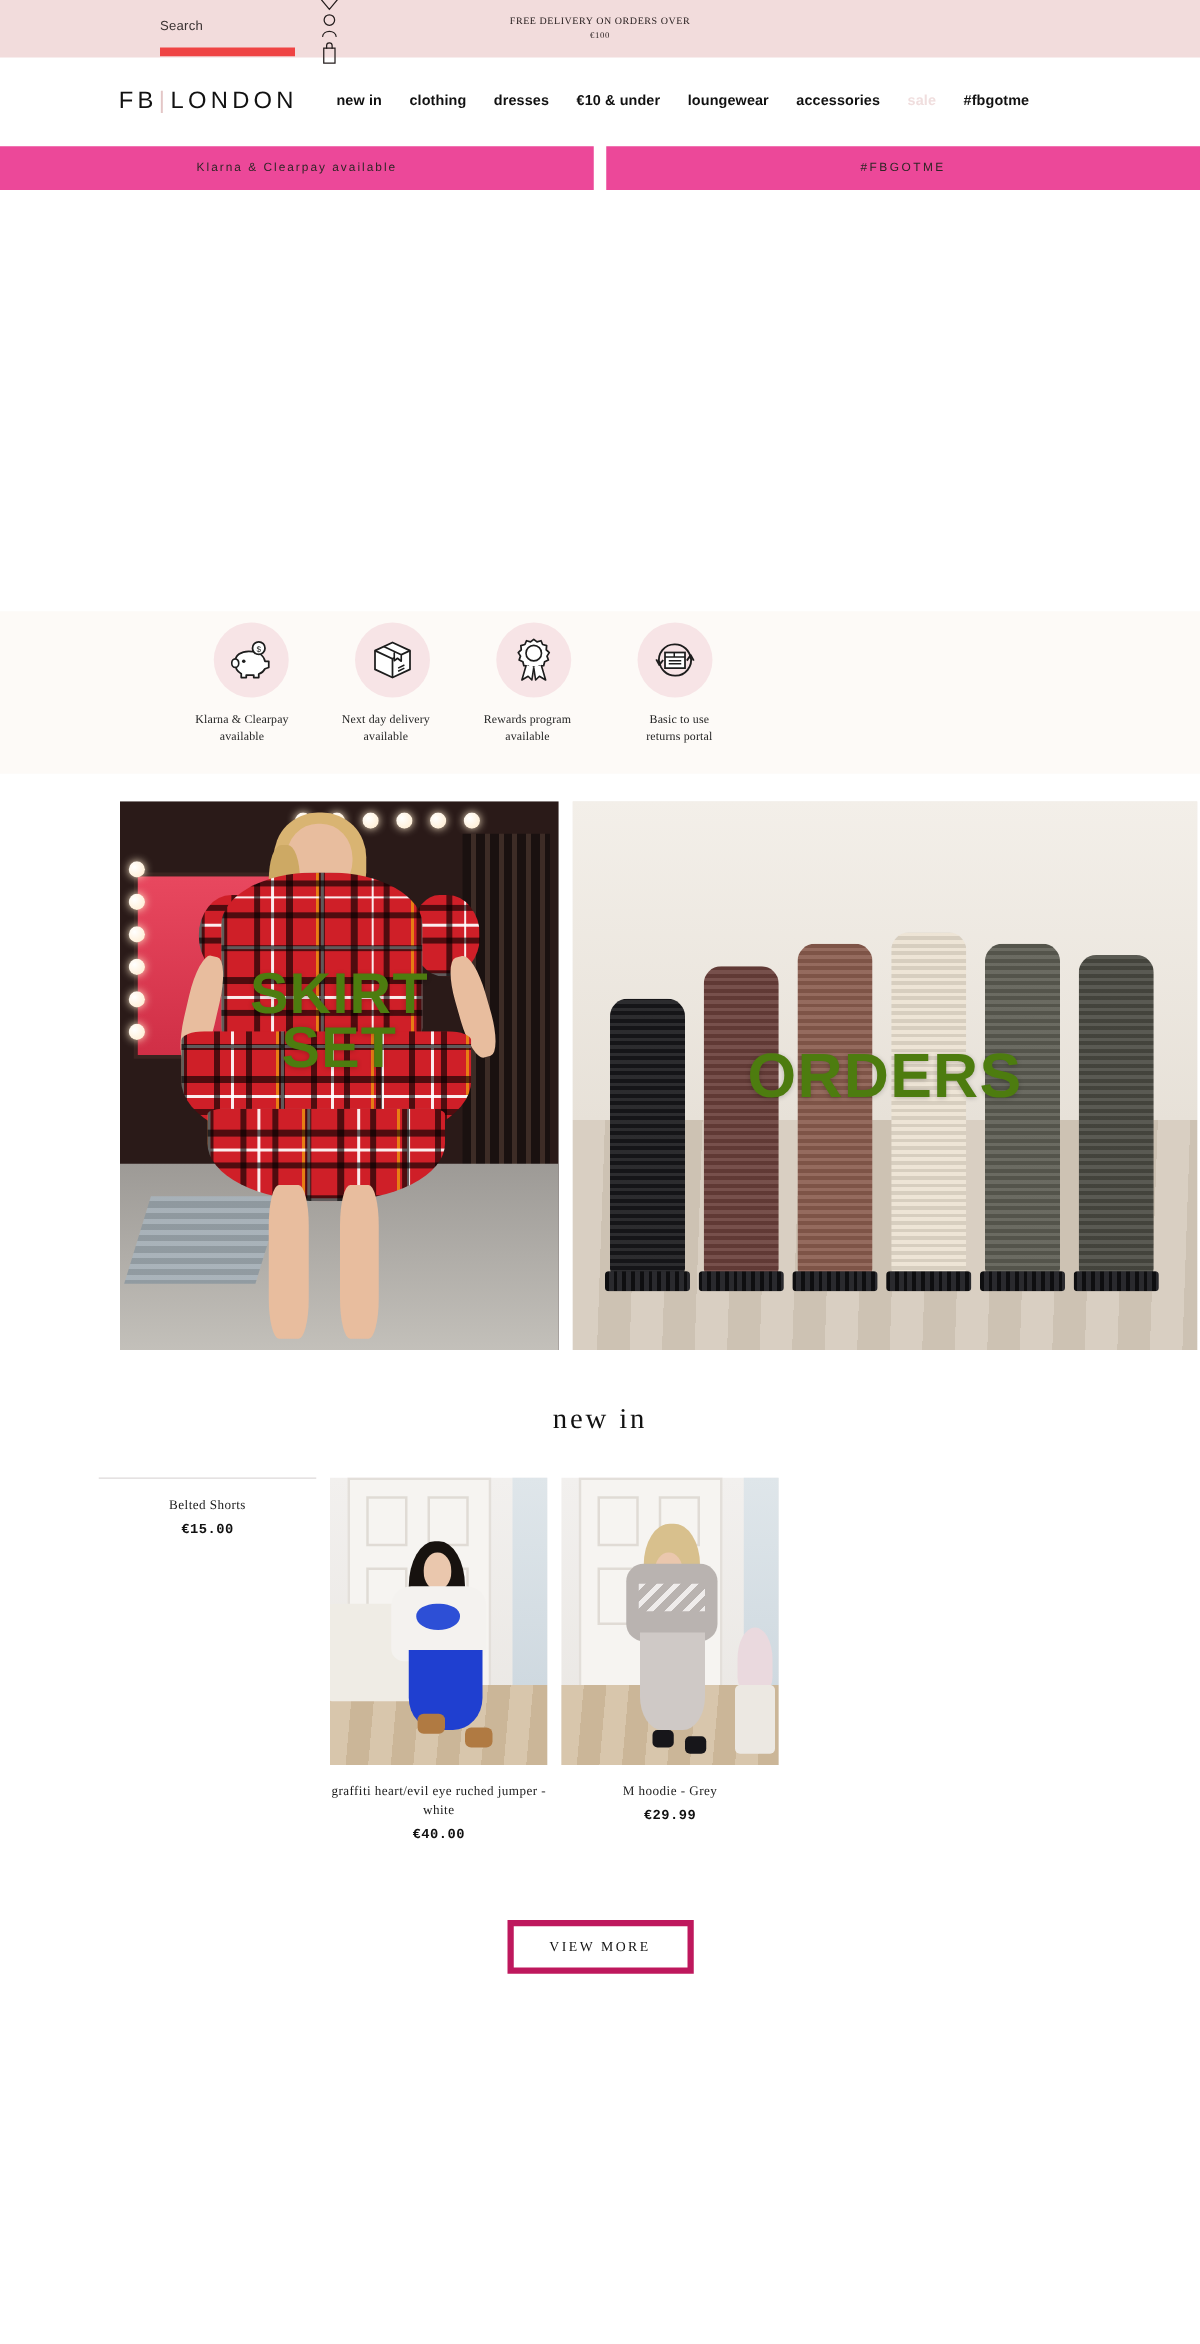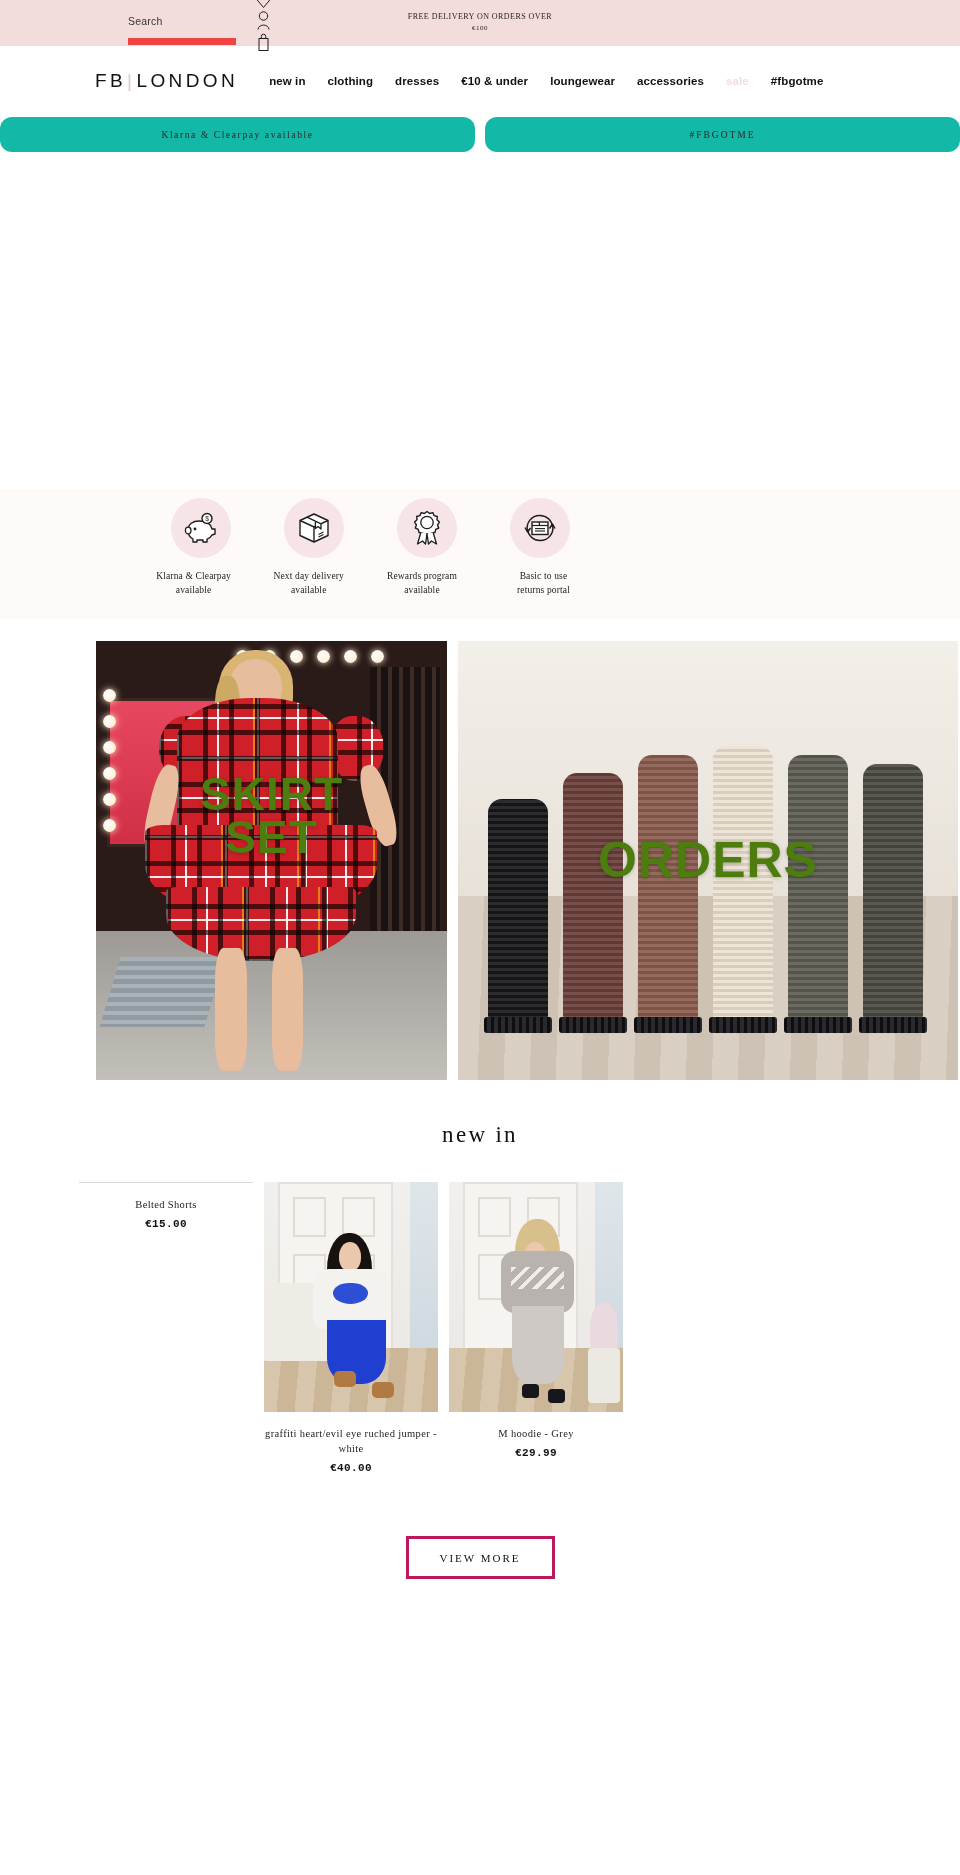--- a/index.html
+++ b/index.html
@@ -95,30 +95,29 @@
   .nav-link.muted { color: #f0dede; }
 
   
   .announce-row {
     display: flex;
     gap: 10px;
     height: 35px;
     margin-top: 1px;
   }
   .announce {
-    background: #14b8a6;
+    background: #ec4899;
     flex: 1;
     display: flex;
     align-items: center;
     justify-content: center;
-    font-family: Liberation Serif, serif;
+    font-family: Liberation Sans, sans-serif;
     font-size: 9.5px;
     letter-spacing: 1.6px;
     color: #2e2626;
-    border-radius: 12px;
   }
   .announce.right { letter-spacing: 2px; }
 
   
   .hero-blank { height: 337px; background: #fff; }
 
   
   .trust-strip {
     background: #fdfaf7;
     height: 130px;
@@ -399,21 +398,21 @@
 
   
   .view-more-wrap {
     display: flex;
     justify-content: center;
     padding: 62px 0 48px;
   }
   .view-more {
     width: 149px;
     height: 43px;
-    border: 3px solid #be185d;
+    border: 5px solid #be185d;
     background: #fff;
     font-family: "Liberation Serif", serif;
     font-size: 11px;
     letter-spacing: 2px;
     color: #111;
     cursor: pointer;
   }
 </style>
 </head>
 <body>

